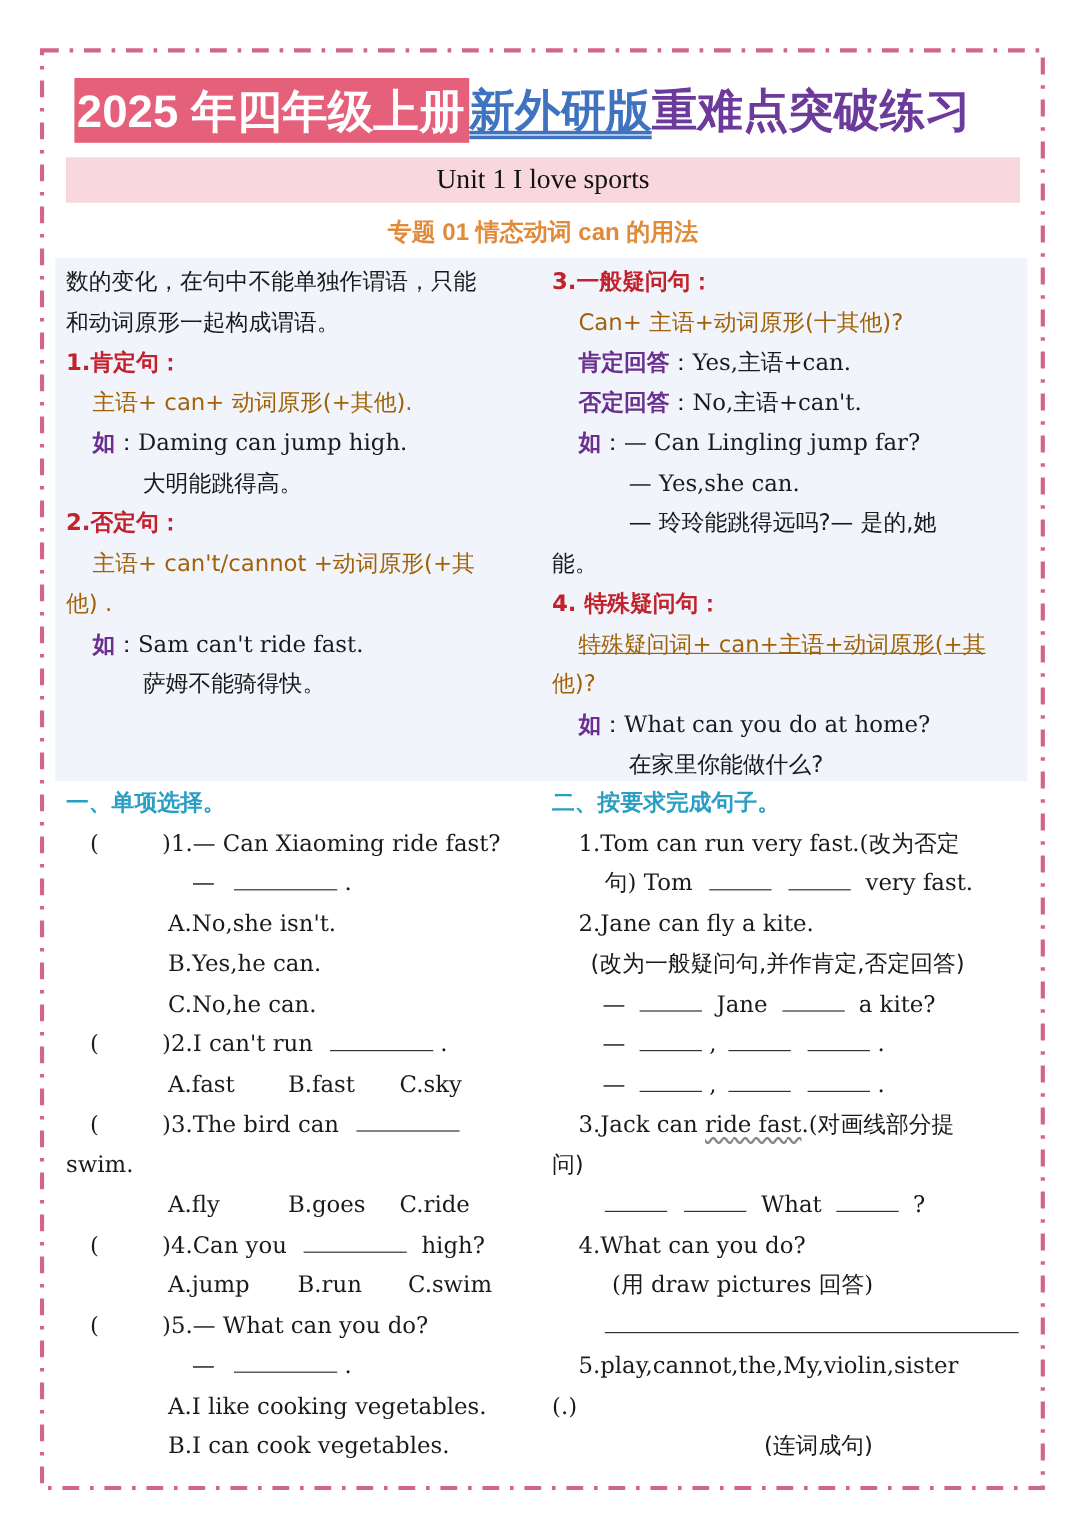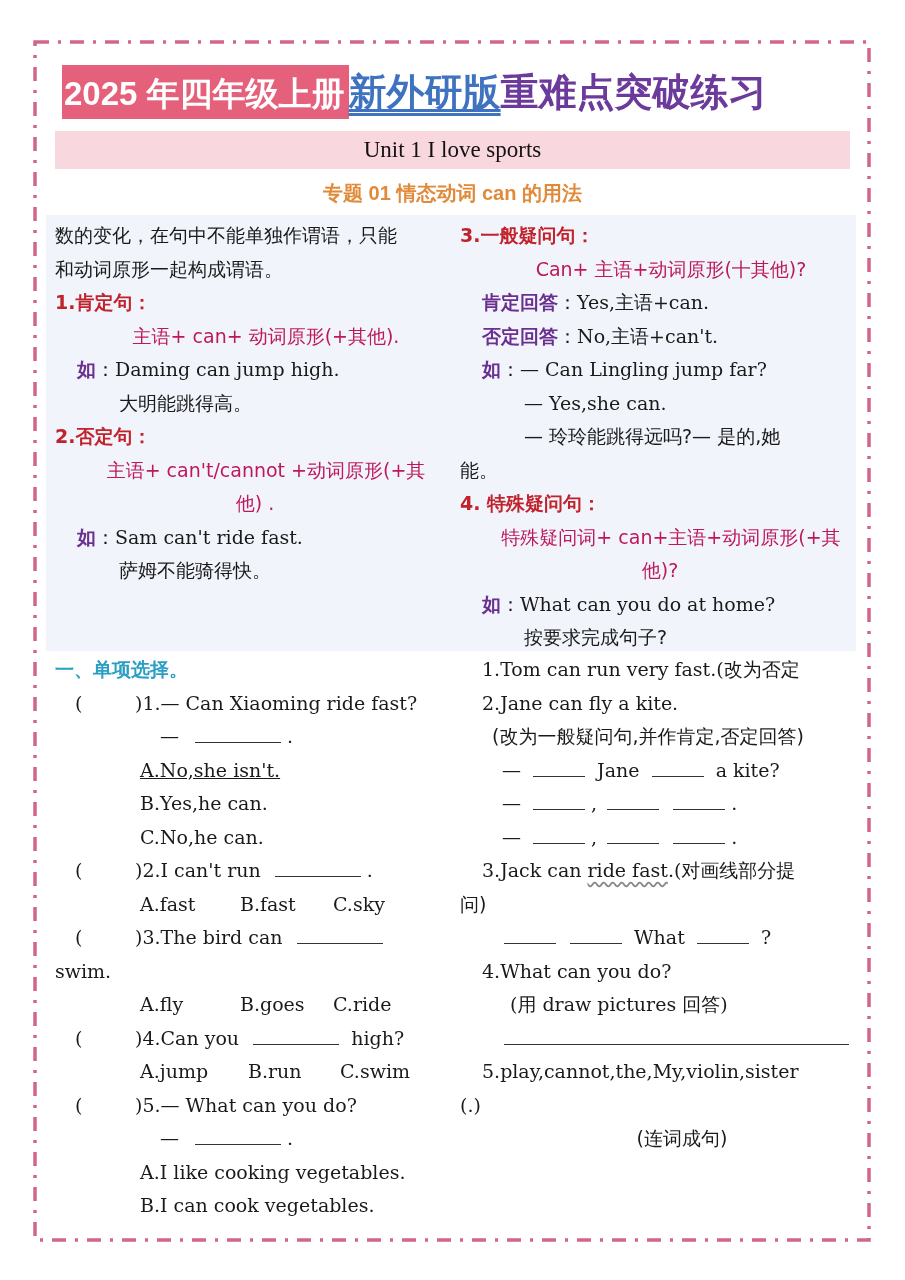--- a/index.html
+++ b/index.html
@@ -1,30 +1,30 @@
 <!DOCTYPE html>
 <html><head>
 <meta charset="utf-8">
 <style>
   html, body { margin: 0; padding: 0; background: #ffffff; }
   body { width: 905px; height: 1280px; position: relative; overflow: hidden;
          font-family: "DejaVu Serif", "Liberation Serif", serif; color: #1a1a1a; }
   .frame { position: absolute; left: 33px; top: 40px; width: 838px; height: 1202px; }
   .frame svg { position: absolute; left: 0; top: 0; }
   .title-row { position: absolute; left: 62px; top: 65px; height: 54px; display: flex; align-items: center; white-space: nowrap; }
-  .title-a { background: #e5607a; color: #fff; font-family: "Liberation Sans", "DejaVu Sans", sans-serif; font-size: 33px; font-weight: bold; padding: 2px 4px 4px 2px; height: 54px; line-height: 54px; box-sizing: border-box; }
+  .title-a { background: #e5607a; color: #fff; font-family: "Liberation Sans", "DejaVu Sans", sans-serif; font-size: 38px; font-weight: bold; padding: 2px 4px 4px 2px; height: 54px; line-height: 54px; box-sizing: border-box; }
   .title-b { color: #3f73c0; font-family: "Liberation Sans", "DejaVu Sans", sans-serif; font-size: 38px; font-weight: bold; text-decoration: underline; text-decoration-style: double; text-underline-offset: 4px; }
   .title-c { color: #6b3a9a; font-family: "Liberation Sans", "DejaVu Sans", sans-serif; font-size: 38px; font-weight: bold; }
   .unit-bar { position: absolute; left: 55px; top: 131px; width: 795px; height: 38px; background: #f9d7df; display: flex; align-items: center; justify-content: center; font-family: "Liberation Serif", serif; font-size: 23px; color: #111; }
   .topic { position: absolute; left: 0; width: 905px; top: 180px; text-align: center; color: #e08a3a; font-family: "Liberation Sans", sans-serif; font-size: 20px; font-weight: bold; }
   .grammar-box { position: absolute; left: 46px; top: 215px; width: 810px; height: 436px; background: #f1f4fb; }
   .col { position: absolute; font-size: 19px; line-height: 33.5px; }
   .col .ln { white-space: nowrap; height: 33.5px; }
   .red { color: #c1222c; font-weight: bold; font-family: "DejaVu Sans", sans-serif; }
-  .blue { color: #be185d; font-family: "DejaVu Sans", sans-serif; text-align: center; }
+  .blue { color: #a16207; font-family: "DejaVu Sans", sans-serif; }
   .purple { color: #6a2f8f; font-weight: bold; font-family: "DejaVu Sans", sans-serif; }
   .cn { font-family: "DejaVu Sans", sans-serif; }
   .teal { color: #2a9fc4; font-weight: bold; font-family: "DejaVu Sans", sans-serif; }
   .blank { display: inline-block; border-bottom: 1.5px solid #333; height: 18px; vertical-align: baseline; }
   .wavy { text-decoration: underline wavy #888; text-underline-offset: 4px; text-align: center; }
 </style>
 </head>
 <body>
 
 <div class="frame">
@@ -74,40 +74,40 @@
   <div class="ln" style="padding-left:22px;">
     <span class="purple">否定回答</span><span>：No,主语+can't.</span>
   </div>
   <div class="ln" style="padding-left:22px;">
     <span class="purple">如</span><span>：—  Can Lingling jump far?</span>
   </div>
   <div class="ln" style="padding-left:64px;">—  Yes,she can.</div>
   <div class="ln cn" style="padding-left:64px;">—  玲玲能跳得远吗?—  是的,她</div>
   <div class="ln cn">能。</div>
   <div class="ln red">4.  特殊疑问句：</div>
-  <div class="ln blue" style="padding-left:22px;">特殊疑问词+ can+主语+动词原形(+其</div>
+  <div class="ln blue" style="padding-left:22px;text-decoration:underline;">特殊疑问词+ can+主语+动词原形(+其</div>
   <div class="ln blue">他)?</div>
   <div class="ln" style="padding-left:22px;">
     <span class="purple">如</span><span>：What can you do at home?</span>
   </div>
-  <div class="ln cn" style="padding-left:64px;">按要求完成句子?</div>
+  <div class="ln cn" style="padding-left:64px;">在家里你能做什么?</div>
 </div>
 
 <div class="col" style="left:55px; top:653px; width:400px;">
   <div class="ln teal">一、单项选择。</div>
 
   <div class="ln">
     <span style="display:inline-block;width:80px;padding-left:20px;box-sizing:border-box;">(</span><span>)1.—  Can Xiaoming ride fast?</span>
   </div>
   <div class="ln" style="padding-left:105px;">
     <span>—</span>
     <span class="blank" style="width:86px;margin-left:10px;"></span>
     <span>.</span>
   </div>
-  <div class="ln" style="padding-left:85px;text-decoration:underline;">A.No,she isn't.</div>
+  <div class="ln" style="padding-left:85px;">A.No,she isn't.</div>
   <div class="ln" style="padding-left:85px;">B.Yes,he can.</div>
   <div class="ln" style="padding-left:85px;">C.No,he can.</div>
 
   <div class="ln">
     <span style="display:inline-block;width:80px;padding-left:20px;box-sizing:border-box;">(</span><span>)2.I can't run</span>
     <span class="blank" style="width:86px;margin-left:8px;"></span>
     <span>.</span>
   </div>
   <div class="ln" style="padding-left:85px;">
     <span style="display:inline-block;width:100px;">A.fast</span><span style="display:inline-block;width:93px;">B.fast</span><span>C.sky</span>
@@ -137,22 +137,29 @@
   <div class="ln" style="padding-left:105px;">
     <span>—</span>
     <span class="blank" style="width:86px;margin-left:10px;"></span>
     <span>.</span>
   </div>
   <div class="ln" style="padding-left:85px;">A.I like cooking vegetables.</div>
   <div class="ln" style="padding-left:85px;">B.I can cook vegetables.</div>
 </div>
 
 <div class="col" style="left:460px; top:653px; width:400px;">
+  <div class="ln teal">二、按要求完成句子。</div>
 
   <div class="ln" style="padding-left:22px;">1.Tom can run very fast.(改为否定</div>
+  <div class="ln" style="padding-left:44px;">
+    <span>句) Tom</span>
+    <span class="blank" style="width:52px;margin-left:8px;"></span>
+    <span class="blank" style="width:52px;margin-left:8px;margin-right:6px;"></span>
+    <span>very fast.</span>
+  </div>
 
   <div class="ln" style="padding-left:22px;">2.Jane can fly a kite.</div>
   <div class="ln cn" style="padding-left:32px;">(改为一般疑问句,并作肯定,否定回答)</div>
   <div class="ln" style="padding-left:42px;">
     <span>—</span>
     <span class="blank" style="width:52px;margin-left:6px;margin-right:6px;"></span>
     <span>Jane</span>
     <span class="blank" style="width:52px;margin-left:6px;margin-right:6px;"></span>
     <span>a kite?</span>
   </div>

